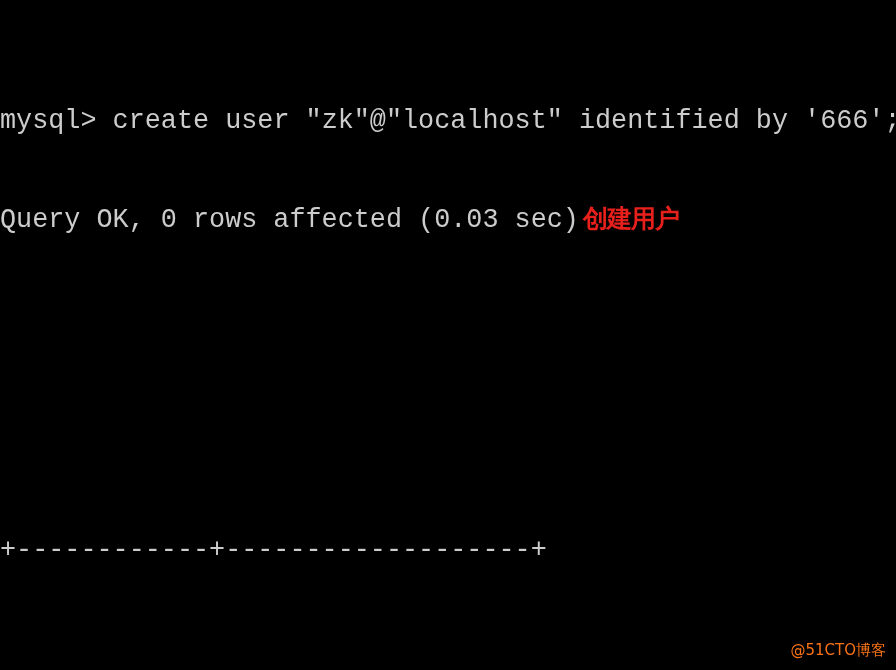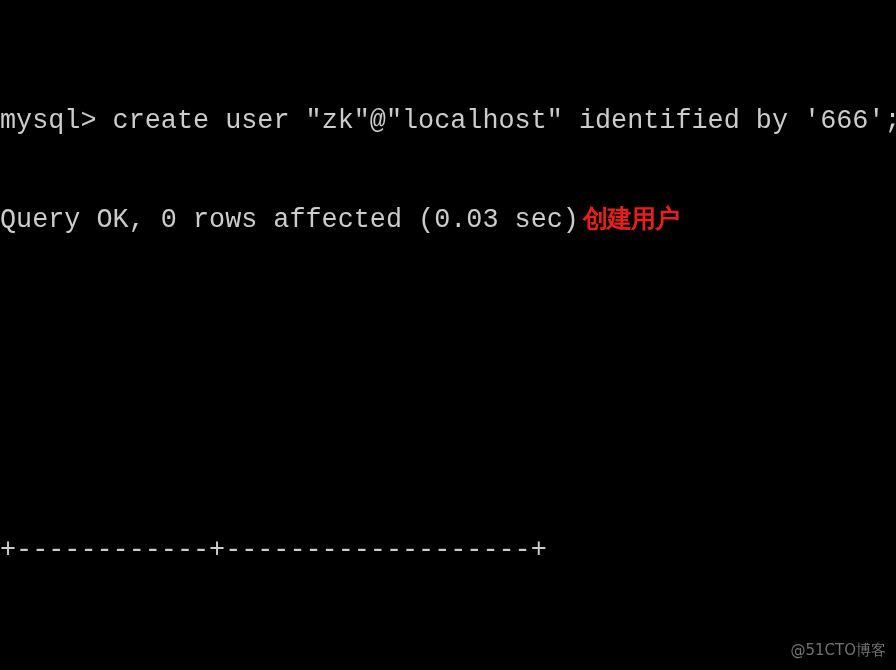--- a/index.html
+++ b/index.html
@@ -35,21 +35,21 @@
       font-weight: bold;
       font-size: 25px;
       letter-spacing: -1px;
       margin-left: 4px;
       vertical-align: baseline;
     }
     .watermark {
       position: absolute;
       right: 10px;
       bottom: 10px;
-      color: #737373;
+      color: #f97316;
       font-family: "DejaVu Sans", sans-serif;
       font-size: 15px;
     }
   </style>
 </head>
 <body>
 
 <div class="terminal">
   
   <div class="line"><span>mysql&gt; </span><span>create user "zk"@"localhost" identified by '666';</span></div>

